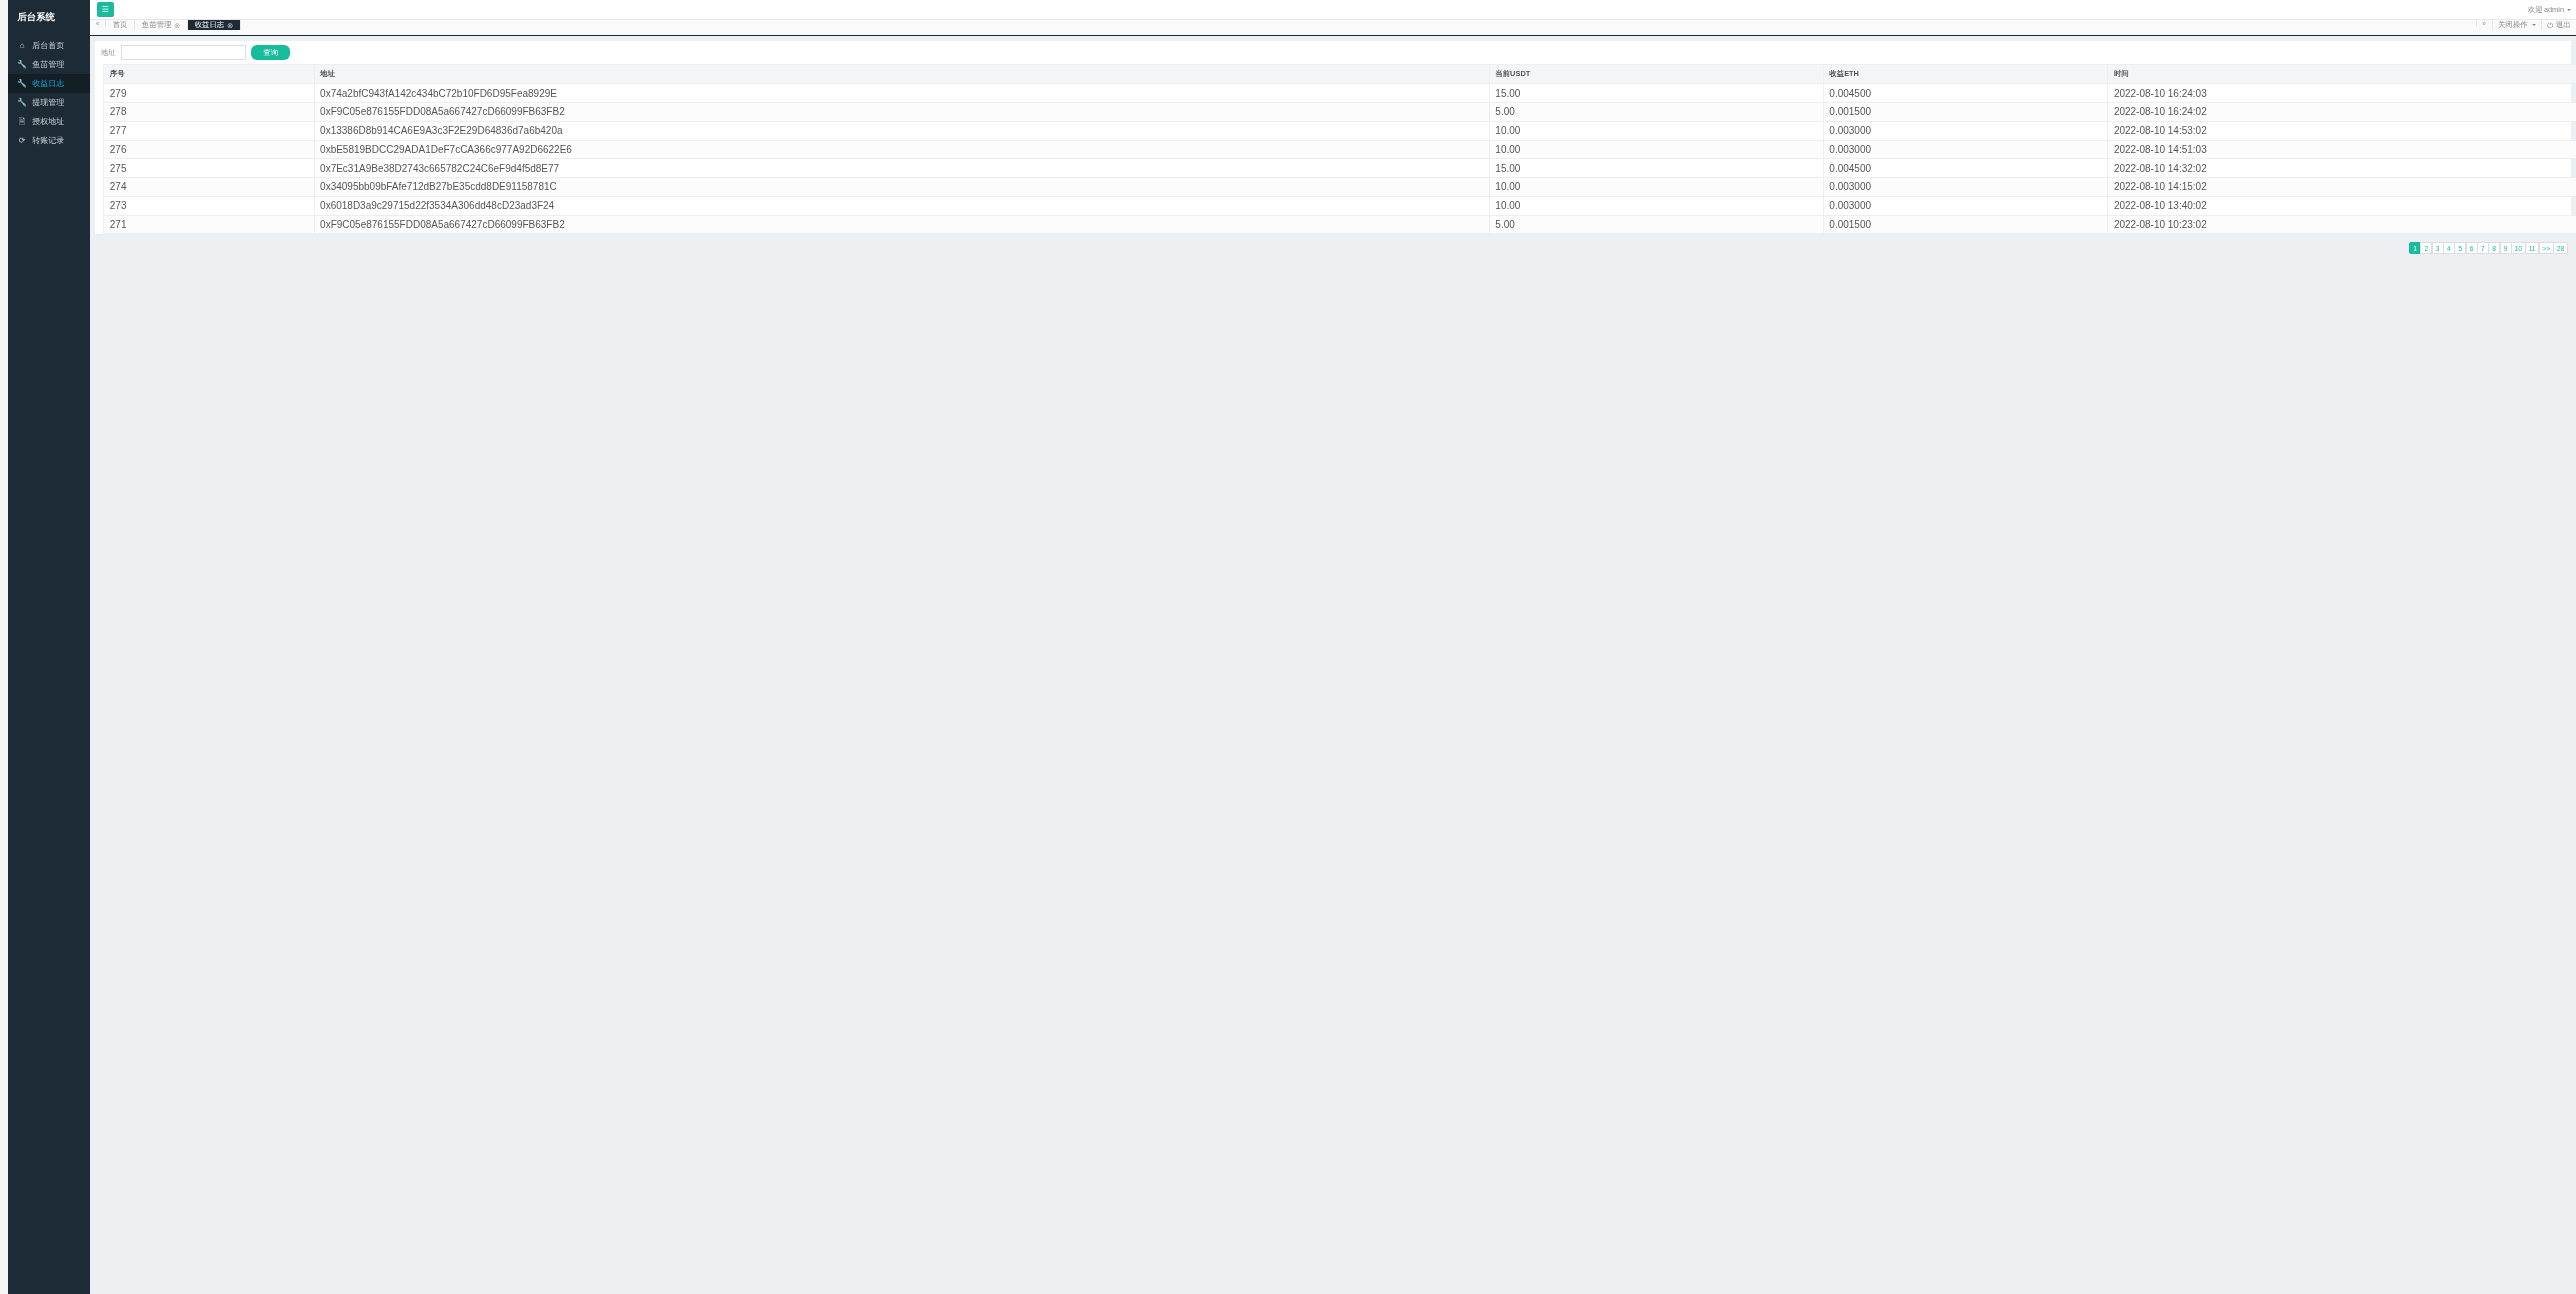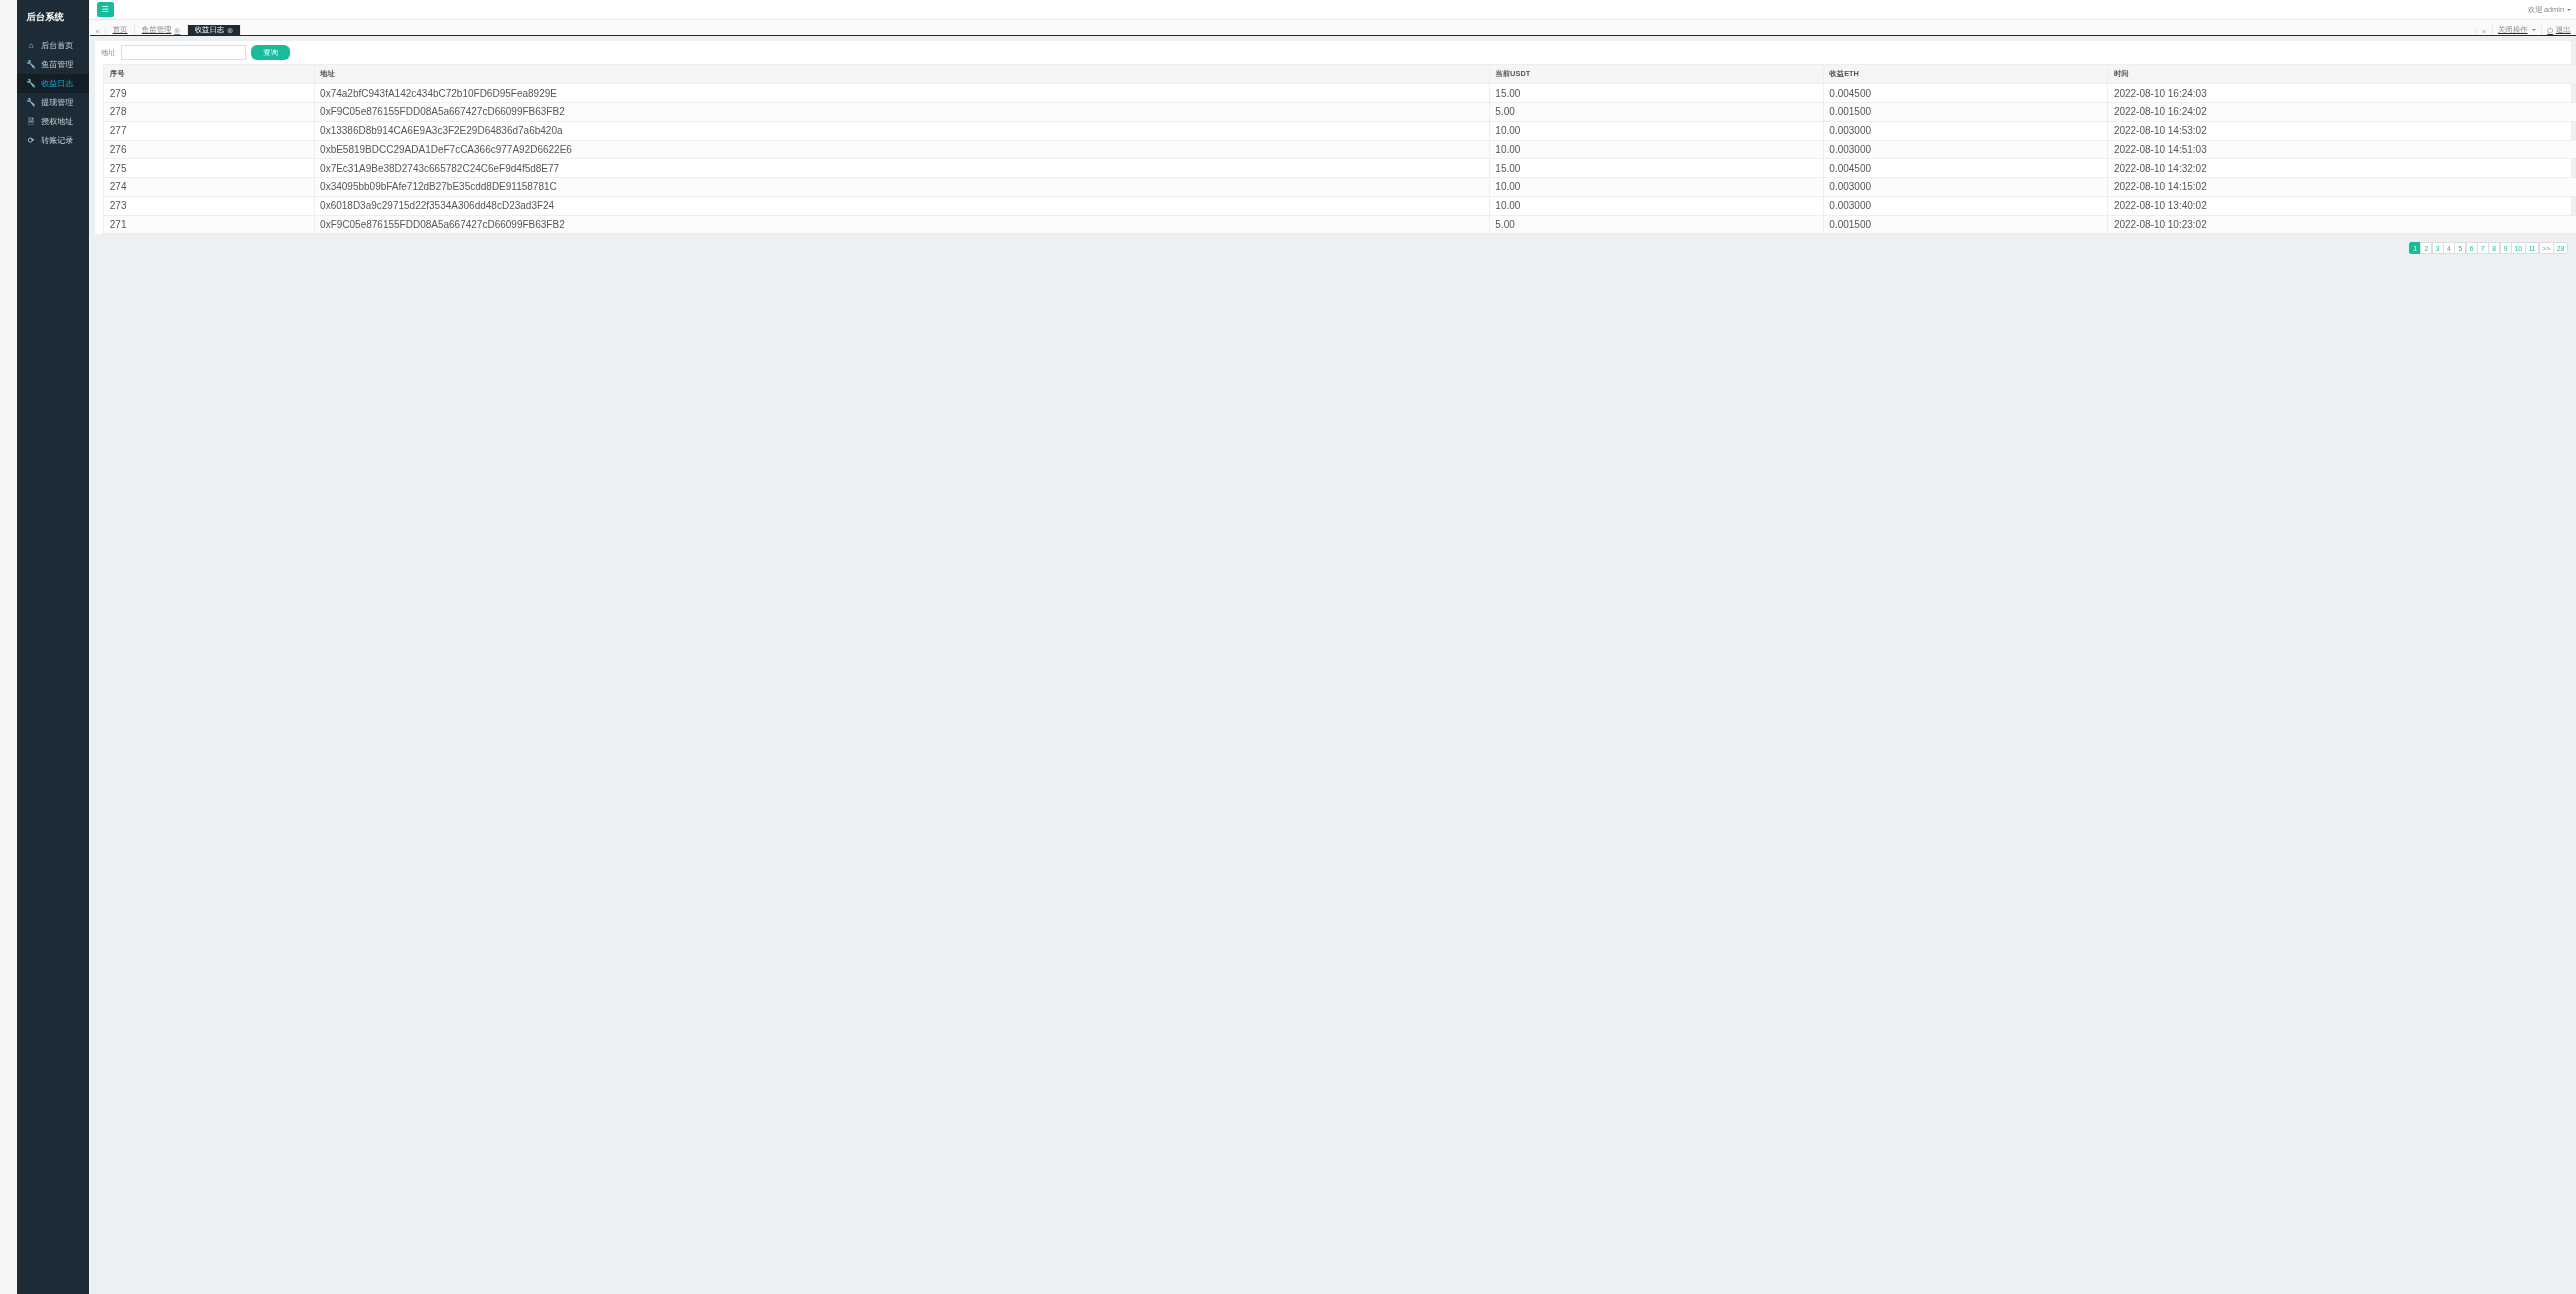--- a/index.html
+++ b/index.html
@@ -8,22 +8,22 @@
     font-family: "Helvetica Neue", Helvetica, Arial, "Microsoft YaHei", sans-serif;
     font-size: 8px;
     color: #333;
     background: #f5f5f5;
     overflow: hidden;
   }
 
   
   .sidebar {
     position: fixed;
-    left: 17px; top: 0; bottom: 0;
-    width: 72px;
+    left: 8px; top: 0; bottom: 0;
+    width: 82px;
     background: #1c2b36;
     color: #fff;
     display: flex;
     flex-direction: column;
   }
   .sidebar .brand {
     height: 35px;
     display: flex;
     align-items: center;
     padding: 0 9.4px;
@@ -114,22 +114,21 @@
     height: 16px;
     background: #fafafa;
     border-bottom: 1.3px solid #1c2b36;
     display: flex;
     align-items: stretch;
     justify-content: space-between;
   }
   .tabstrip .tabs-left,
   .tabstrip .tabs-right {
     display: flex;
-    align-items: flex-end;
-    text-decoration: underline;
+    align-items: flex-start;
   }
   .tabstrip .tab-ctrl {
     width: 16px;
     display: inline-flex;
     align-items: center;
     justify-content: center;
     color: #999;
     cursor: pointer;
     border-right: 0.7px solid #e7e7e7;
     font-size: 6.7px;

